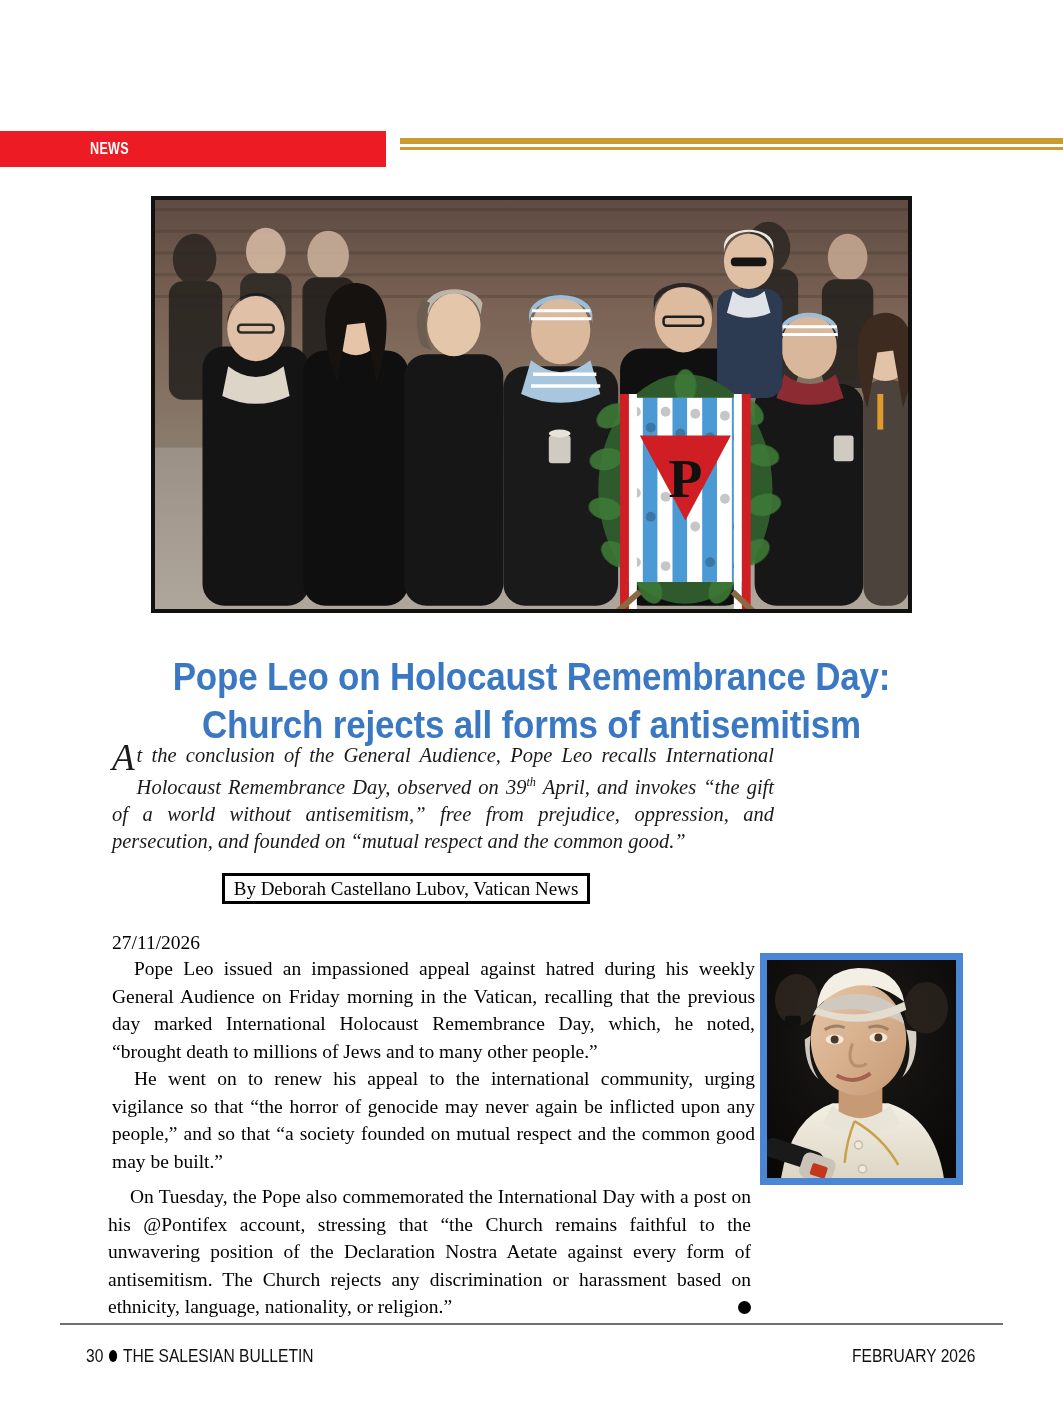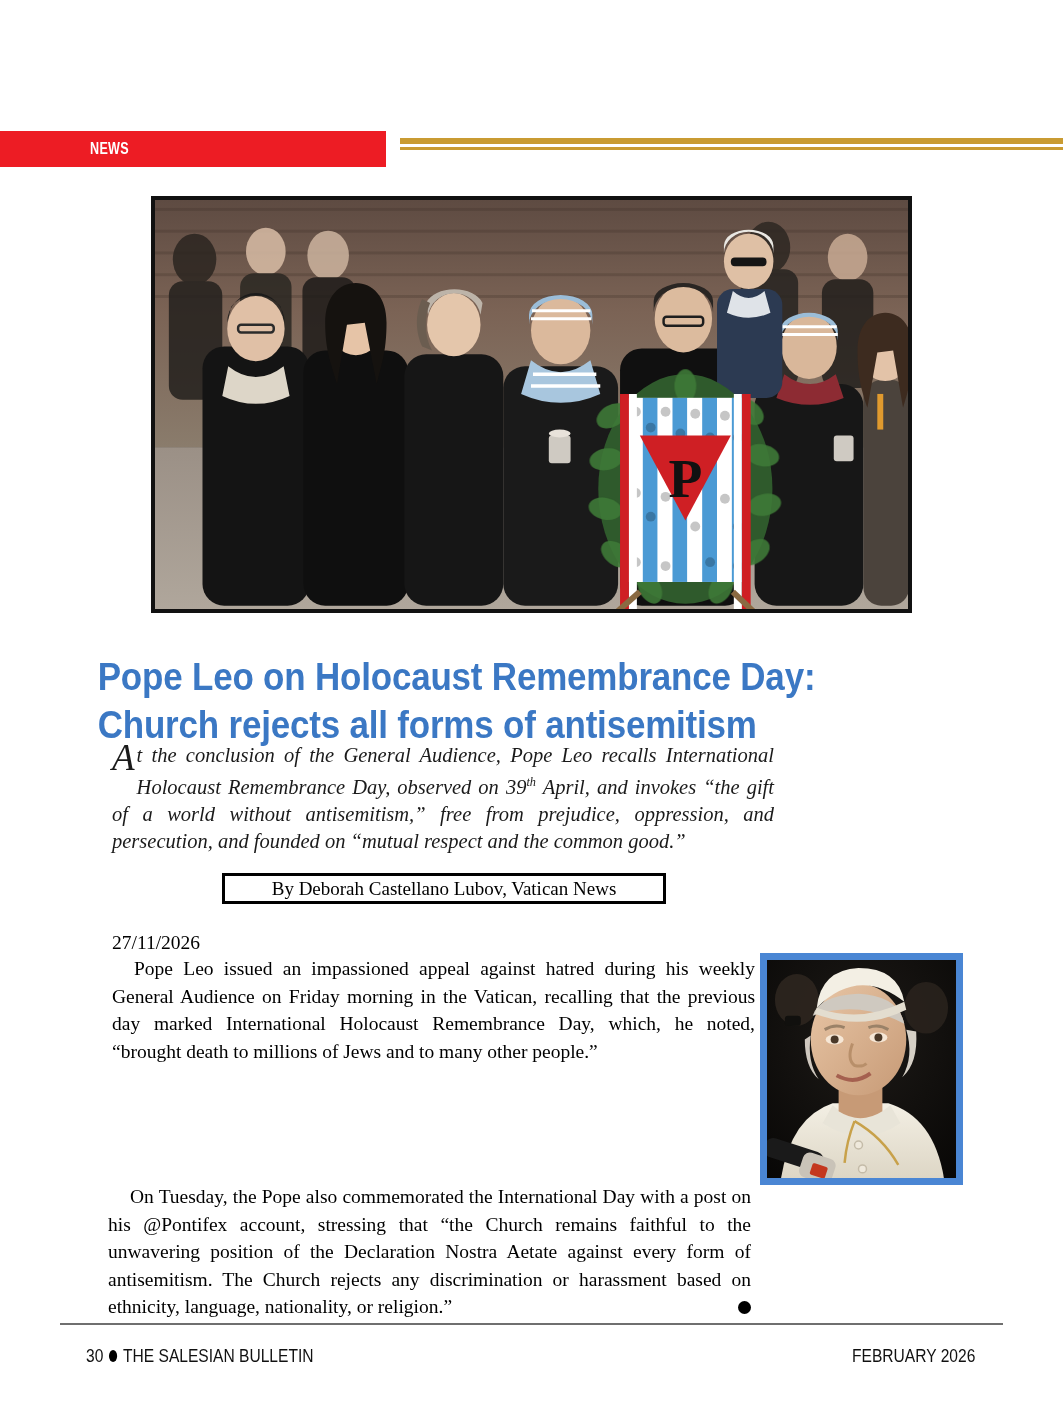--- a/index.html
+++ b/index.html
@@ -79,20 +79,21 @@
     background: #6b6258;
   }
   .lp-canvas { position:absolute; inset:0; }
 
   
   .headline {
     position: absolute;
     left: 60px;
     top: 628px;
     width: 943px;
+    text-align: center;
     color: #3b78c4;
     font-family: "Liberation Sans", sans-serif;
     font-weight: bold;
     font-size: 38px;
     line-height: 48px;
     letter-spacing: -0.2px;
   }
   .headline span {
     display: block;
     transform: scaleX(0.92);
@@ -119,21 +120,21 @@
     font-style: italic;
     font-family: "Liberation Serif", serif;
   }
   .intro sup { font-size: 0.6em; }
 
   
   .byline-box {
     position: absolute;
     left: 222px;
     top: 873px;
-    width: 444px;
+    width: 368px;
     height: 31px;
     border: 3px solid #000000;
     box-sizing: border-box;
     display: flex;
     align-items: center;
     justify-content: center;
   }
   .byline-text {
     font-family: "Liberation Serif", serif;
     font-size: 19px;
@@ -477,20 +478,21 @@
     <rect x="-4" y="186" width="62" height="20" rx="9" fill="#1a1a1a" transform="rotate(18 28 196)"></rect>
     <rect x="34" y="196" width="34" height="26" rx="7" fill="#c9c3b8" transform="rotate(18 50 208)"></rect>
     <rect x="44" y="206" width="16" height="12" rx="2" fill="#c4371f" transform="rotate(18 52 212)"></rect>
   </svg>
 </div>
 
 <div class="dateline">27/11/2026</div>
 
 <div class="body-col-a">
   <p class="para">Pope Leo issued an impassioned appeal against hatred during his weekly General Audience on Friday morning in the Vatican, recalling that the previous day marked International Holocaust Remembrance Day, which, he noted, “brought death to millions of Jews and to many other people.”</p>
+  <p class="para">He went on to renew his appeal to the international community, urging vigilance so that “the horror of genocide may never again be inflicted upon any people,” and so that “a society founded on mutual respect and the common good may be built.”</p>
 </div>
 
 <div class="body-col-b">
   <p class="para"><span>On Tuesday, the Pope also commemorated the International Day with a post on his @Pontifex account, stressing that “the Church remains faithful to the unwavering position of the Declaration Nostra Aetate against every form of antisemitism. The Church rejects any discrimination or harassment based on ethnicity, language, nationality, or religion.”</span><span class="endmark"></span></p>
 </div>
 
 <div class="footer-rule"></div>
 <div class="footer">
   <div class="footer-left">
     <span>30</span>

